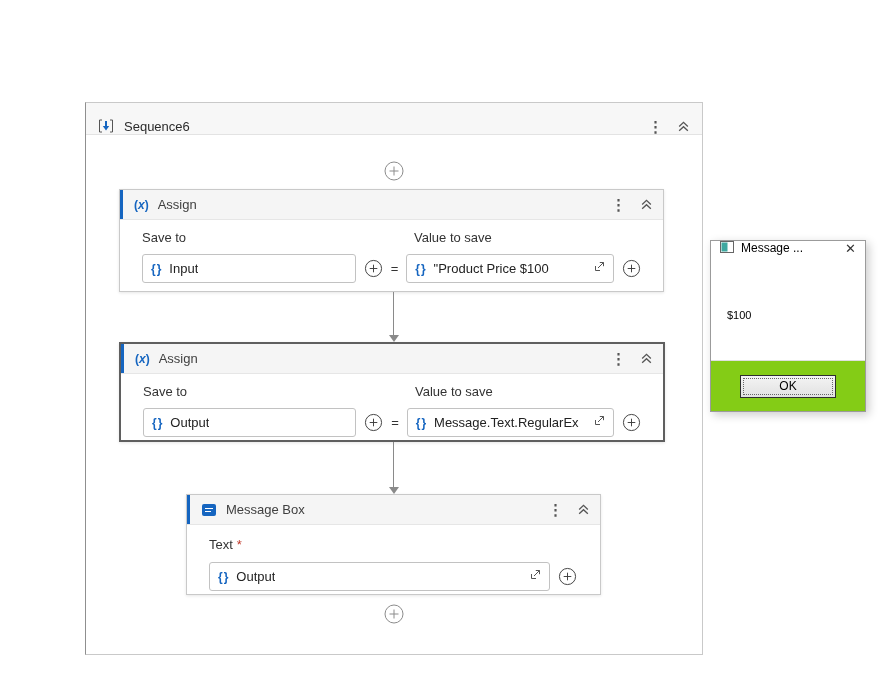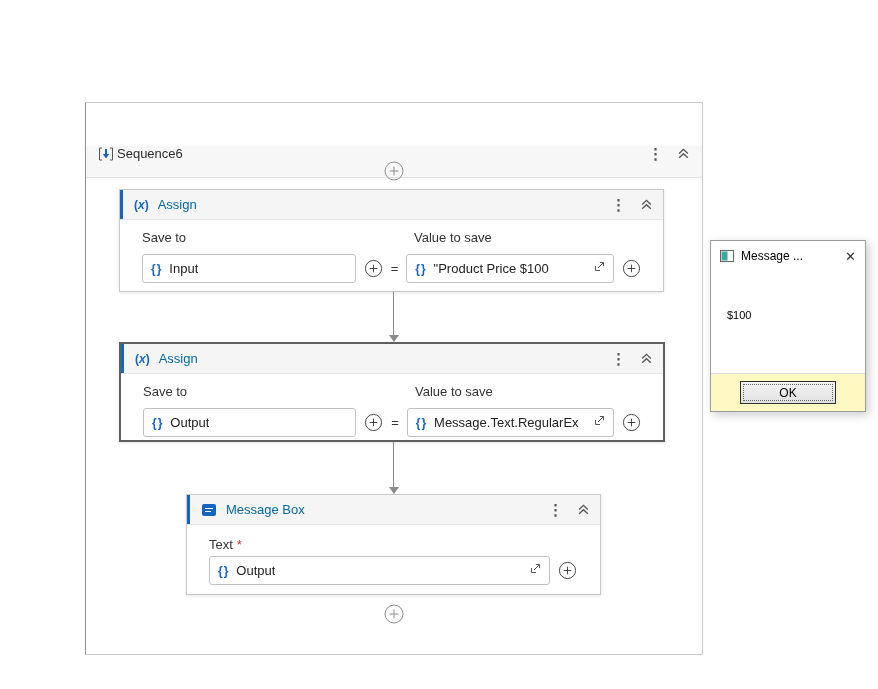--- a/index.html
+++ b/index.html
@@ -3,33 +3,33 @@
 <meta charset="utf-8">
 <style>
   * { margin:0; padding:0; box-sizing:border-box; }
   html,body { width:878px; height:689px; background:#ffffff; font-family:"Liberation Sans", sans-serif; color:#333; }
   .page { position:relative; width:878px; height:689px; overflow:hidden; background:#fff; }
 
   
   .sequence { position:absolute; left:85px; top:102px; width:618px; height:553px;
               background:#fff; border:1px solid #c9c9c9; border-left:1px solid #8f8f8f; }
   .seq-header { height:32px; background:#f7f7f7; border-bottom:1px solid #e3e3e3;
-                display:flex; align-items:flex-start; padding:0 12px; gap:3px;margin-top:43px; }
+                display:flex; align-items:flex-end; padding:0 12px; gap:10px; }
   .seq-title { font-size:13px; color:#2b2b2b; }
   .header-actions { margin-left:auto; display:flex; align-items:center; gap:14px; }
   .dots { color:#555; font-size:15px; font-weight:bold; line-height:1; cursor:pointer; }
   .chev svg { display:block; }
 
   
   .activity { position:absolute; background:#fff; border:1px solid #c9c9c9; box-shadow:0 1px 3px rgba(0,0,0,0.10); }
   .activity.selected { border:2px solid #5f5f5f; }
   .act-header { height:30px; background:#f5f5f5; border-bottom:1px solid #e6e6e6;
                 display:flex; align-items:center; padding:0 10px 0 14px; gap:9px; position:relative; }
   .act-header::before { content:""; position:absolute; left:0; top:0; bottom:0; width:3px; background:#1565c0; }
-  .act-title { font-size:13px; color:#0369a1; }
+  .act-title { font-size:13px; color:#404040; }
   .act-body { padding:10px 22px 12px; }
   .labels { display:flex; font-size:13px; color:#333; margin-bottom:9px; }
   .labels .c1 { width:272px; }
   .frow { display:flex; align-items:center; gap:8px; }
   .field { display:flex; align-items:center; gap:7px; height:29px; border:1px solid #c2c2c2;
            border-radius:3px; padding:0 8px; font-size:13px; background:#fff; color:#222;
            white-space:nowrap; overflow:hidden; }
   .w1 { width:218px; } .w2 { width:212px; } .w3 { width:341px; }
   .braces { color:#1565c0; font-weight:700; font-size:12px; letter-spacing:1px; flex:0 0 auto; }
   .ftext { overflow:hidden; text-overflow:clip; }
@@ -41,24 +41,24 @@
   
   .plus-circle { position:absolute; width:20px; height:20px; cursor:pointer; line-height:0; }
   .arrow { position:absolute; width:12px; }
   .arrow .line { position:absolute; left:5px; top:0; bottom:7px; width:1px; background:#8a8a8a; }
   .arrow .head { position:absolute; bottom:0; left:50%; transform:translateX(-50%); width:0; height:0;
                  border-left:5px solid transparent; border-right:5px solid transparent; border-top:7px solid #8a8a8a; }
 
   
   .dialog { position:absolute; left:710px; top:240px; width:156px; height:172px; background:#fff;
             border:1px solid #9b9b9b; box-shadow:3px 3px 9px rgba(0,0,0,0.20); display:flex; flex-direction:column; }
-  .dlg-title { height:30px; display:flex; align-items:center; padding:0 9px; gap:7px; font-size:12px; color:#000; }
+  .dlg-title { height:30px; display:flex; align-items:flex-start; padding:0 9px; gap:7px; font-size:12px; color:#000; }
   .dlg-close { margin-left:auto; font-size:13px; color:#333; cursor:pointer; }
   .dlg-body { flex:1; padding:38px 16px 0; font-size:11px; color:#000; }
-  .dlg-footer { height:38px; background:#fef9c3; border-top:1px solid #dfdfdf;
+  .dlg-footer { height:51px; background:#84cc16; border-top:1px solid #dfdfdf;
                 display:flex; align-items:center; justify-content:center; }
   .ok-btn { width:96px; height:23px; background:linear-gradient(#f4f4f4,#e1e1e1);
             border:1px solid #2d2d2d; outline:1px dotted #666; outline-offset:-4px;
             font-size:12px; font-family:"Liberation Sans", sans-serif; cursor:pointer; }
 </style>
 </head>
 <body>
 
 <div class="page">
 
@@ -218,21 +218,21 @@
           <span class="dots">⋮</span>
           <span class="chev">
             <svg width="13" height="13" viewBox="0 0 12 12">
                 <path d="M2 6 L6 2.2 L10 6" fill="none" stroke="#555" stroke-width="1.2"></path>
                 <path d="M2 10 L6 6.2 L10 10" fill="none" stroke="#555" stroke-width="1.2"></path>
               </svg>
           </span>
         </span>
       </div>
       <div class="act-body" style="padding-top:12px;">
-        <div class="labels" style="margin-bottom:4px;">
+        <div class="labels" style="margin-bottom:10px;">
           <span>
             <span>Text</span><span class="req">*</span>
           </span>
         </div>
         <div class="frow">
           <div class="field w3">
             <span class="braces">{}</span>
             <span class="ftext">Output</span>
             <span class="expand">
               <svg width="12" height="12" viewBox="0 0 12 12">

